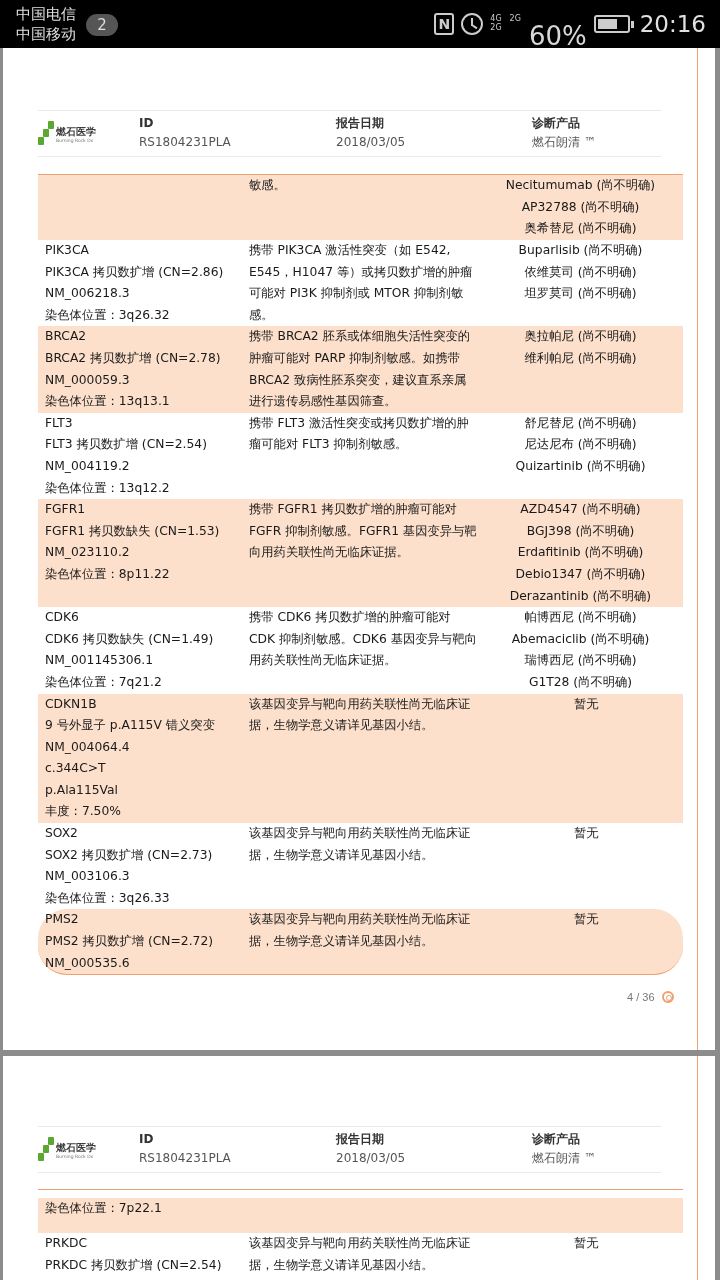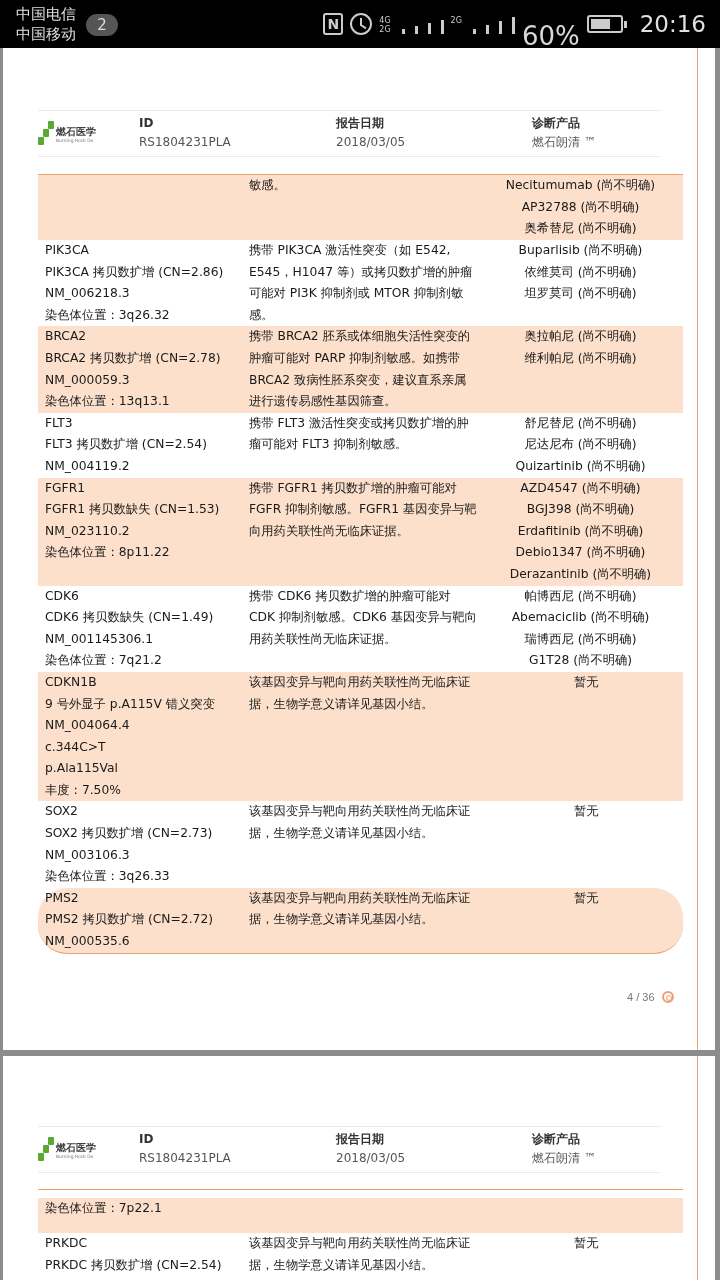--- a/index.html
+++ b/index.html
@@ -14,28 +14,28 @@
     .notif-badge {
       position: absolute; left: 86px; top: 14px; width: 32px; height: 22px;
       border-radius: 11px; background: #555; color: #ddd; font-size: 15px;
       text-align: center; line-height: 22px;
     }
     .status-right { position: absolute; right: 14px; top: 8px; height: 32px; display: flex; align-items: center; gap: 7px; color: #d8d8d8; }
     .nfc-icon { width: 20px; height: 22px; border: 2px solid #ccc; border-radius: 3px; font-size: 14px; font-weight: bold; text-align: center; line-height: 18px; color: #ccc; }
     .alarm-icon { width: 22px; height: 22px; border: 2px solid #ccc; border-radius: 50%; position: relative; }
     .alarm-icon::before { content: ""; position: absolute; left: 8px; top: 3px; width: 2px; height: 8px; background: #ccc; }
     .alarm-icon::after { content: ""; position: absolute; left: 9px; top: 9px; width: 6px; height: 2px; background: #ccc; transform: rotate(35deg); transform-origin: left center; }
-    .sig { display: flex; align-items: flex-end; gap: 10px; height: 20px; }
+    .sig { display: flex; align-items: flex-end; gap: 10px; height: 20px; flex-direction: column; }
     .sig-label { font-size: 8px; line-height: 9px; color: #ccc; display: flex; flex-direction: column; margin-right: 1px; }
     .bar { width: 3px; background: #ccc; }
     .battery-pct { font-size: 26px; color: #d8d8d8; margin-top: 24px; }
     .battery-icon { width: 36px; height: 18px; border: 2px solid #ccc; border-radius: 3px; position: relative; }
     .battery-icon::after { content: ""; position: absolute; right: -6px; top: 4px; width: 3px; height: 7px; background: #ccc; }
     .battery-fill { position: absolute; left: 2px; top: 2px; width: 19px; height: 10px; background: #ccc; }
-    .clock { font-size: 23px; color: #e0e0e0; margin-left: 10px; }
+    .clock { font-size: 23px; color: #e0e0e0; margin-left: 3px; }
 
     .page {
       position: absolute; left: 3px; width: 712px; background: #fff;
     }
     .page-1 { top: 48px; height: 1002px; }
     .page-2 { top: 1056px; height: 224px; }
     .page-edge { position: absolute; left: 694px; top: 0; width: 1px; height: 100%; background: #f0a070; }
 
     .rpt-header { position: absolute; left: 35px; width: 623px; height: 47px; border-top: 1px solid #ebebeb; border-bottom: 1px solid #ebebeb; }
     .logo { position: absolute; left: 0; top: 6px; width: 62px; height: 34px; }
@@ -172,20 +172,21 @@
         <div class="c3">
           <span class="cell-line">奥拉帕尼 (尚不明确)</span>
           <span class="cell-line">维利帕尼 (尚不明确)</span>
         </div>
       </div>
       <div class="row">
         <div class="c1">
           <span class="cell-line">FLT3</span>
           <span class="cell-line">FLT3 拷贝数扩增 (CN=2.54)</span>
           <span class="cell-line">NM_004119.2</span>
+          <span class="cell-line">染色体位置：13q12.2</span>
         </div>
         <div class="c2">
           <span class="cell-line">携带 FLT3 激活性突变或拷贝数扩增的肿</span>
           <span class="cell-line">瘤可能对 FLT3 抑制剂敏感。</span>
         </div>
         <div class="c3">
           <span class="cell-line">舒尼替尼 (尚不明确)</span>
           <span class="cell-line">尼达尼布 (尚不明确)</span>
           <span class="cell-line">Quizartinib (尚不明确)</span>
         </div>

